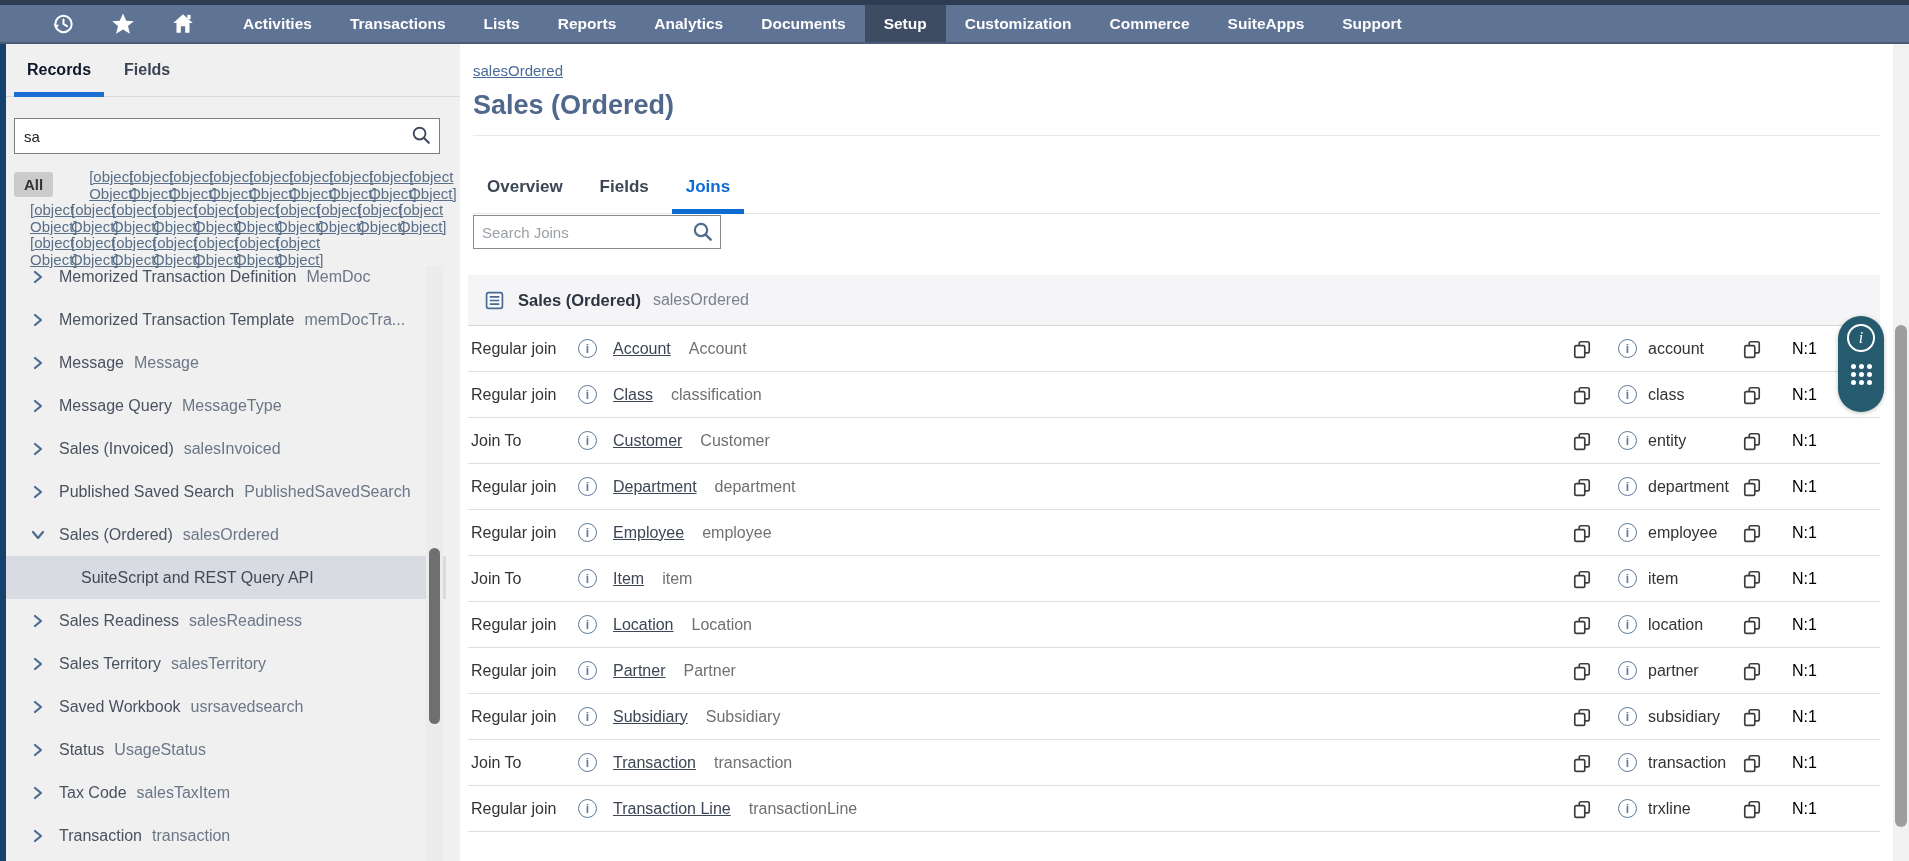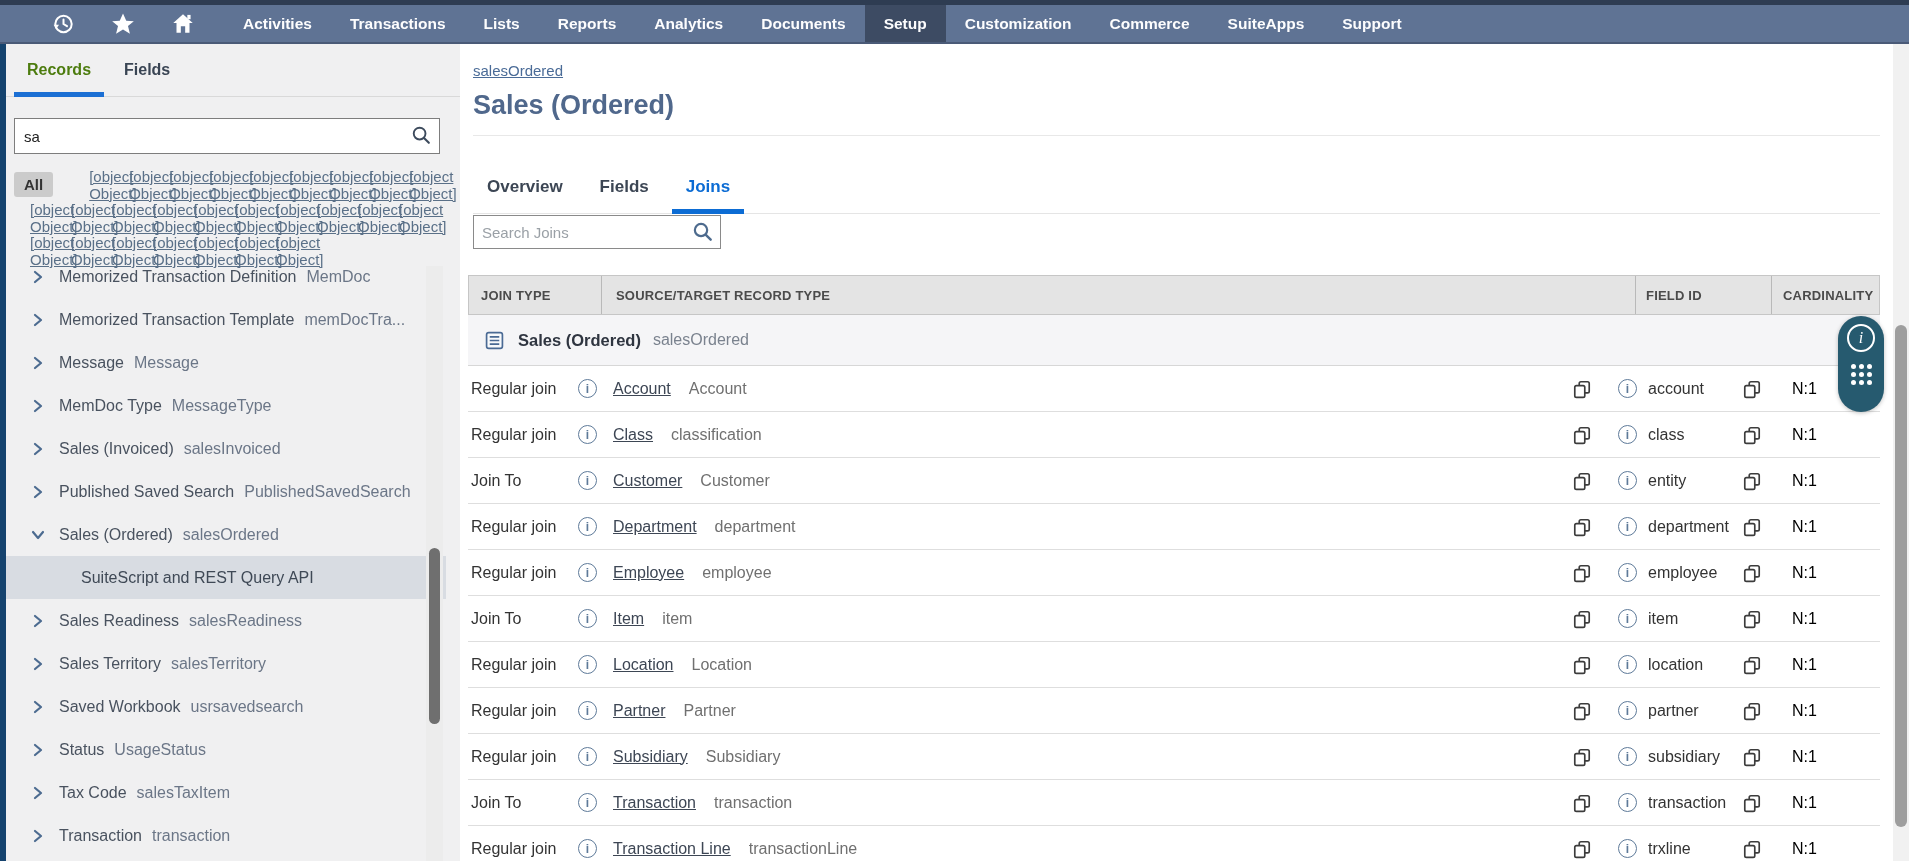--- a/index.html
+++ b/index.html
@@ -17,21 +17,21 @@
   .nav-item[data-active="true"]{background:#3d4b63;}
 
   
   .leftstrip{position:absolute;top:44px;left:0;width:6px;bottom:0;background:#15436e;}
 
   
   .sidebar{position:absolute;top:44px;left:6px;width:454px;bottom:0;background:#f0f0f1;}
   .side-tabs{height:52px;display:flex;align-items:center;padding-left:8px;border-bottom:1px solid #d9d9d9;position:relative;}
   .side-tab{position:relative;height:100%;display:flex;align-items:center;padding:0 13px;margin-right:7px;
             font-size:16px;font-weight:700;color:#3a4554;cursor:pointer;}
-  .side-tab[data-active="true"]{color:#4d7c0f;}
+  .side-tab[data-active="true"]{color:#0f172a;}
   .side-tab[data-active="true"]::after{content:'';position:absolute;left:0;right:0;bottom:-1px;height:5px;background:#1b6fd4;}
   .side-search{position:relative;margin:21px 20px 0 8px;height:34px;background:#fff;border:1px solid #7d7d7d;text-decoration:underline;}
   .side-search input{position:absolute;inset:0;border:0;outline:none;padding:0 34px 0 9px;font-size:15px;color:#222;
             font-family:"Liberation Sans",sans-serif;background:transparent;}
   .side-search .mag{position:absolute;right:7px;top:6px;color:#3c4a5c;}
   .alpha{padding:14px 0 0 8px;font-size:15px;}
   .alpha-row{display:flex;align-items:center;height:33px;}
   .alpha-row.r23{padding-left:16px;}
   .alpha-all{border:0;background:#cbcbcb;border-radius:3px;color:#333;font-size:15px;font-weight:700;
              padding:4px 10px;margin-right:36px;cursor:pointer;font-family:"Liberation Sans",sans-serif;}
@@ -257,21 +257,21 @@
             <span class="tree-name">Message</span>
             <span class="tree-id">Message</span>
           </div>
 
           <div class="tree-item" data-state="collapsed">
             <span class="chev">
               <svg width="16" height="16" viewBox="0 0 16 16">
                 <path d="M5 3 L11 8 L5 13" fill="none" stroke="currentColor" stroke-width="2.2" stroke-linecap="round" stroke-linejoin="round"></path>
               </svg>
             </span>
-            <span class="tree-name">MemDoc Type</span>
+            <span class="tree-name">Message Query</span>
             <span class="tree-id">MessageType</span>
           </div>
 
           <div class="tree-item" data-state="collapsed">
             <span class="chev">
               <svg width="16" height="16" viewBox="0 0 16 16">
                 <path d="M5 3 L11 8 L5 13" fill="none" stroke="currentColor" stroke-width="2.2" stroke-linecap="round" stroke-linejoin="round"></path>
               </svg>
             </span>
             <span class="tree-name">Sales (Invoiced)</span>
@@ -389,26 +389,20 @@
       <input type="text" placeholder="Search Joins" style="">
       <span class="mag">
         <svg width="22" height="22" viewBox="0 0 20 20">
             <circle cx="8.2" cy="8.2" r="5.6" fill="none" stroke="currentColor" stroke-width="2"></circle>
             <line x1="12.6" y1="12.6" x2="17" y2="17" stroke="currentColor" stroke-width="2.2" stroke-linecap="round"></line>
           </svg>
       </span>
     </div>
 
     <div class="jtable">
-      <div class="thead">
-        <div class="th th1">JOIN TYPE</div>
-        <div class="th th2">SOURCE/TARGET RECORD TYPE</div>
-        <div class="th th3">FIELD ID</div>
-        <div class="th th4">CARDINALITY</div>
-      </div>
 
       <div class="grow">
         <span class="gicon">
           <svg width="19" height="19" viewBox="0 0 18 18">
               <rect x="1.5" y="1.5" width="15" height="15" rx="2" fill="#f7f9fb" stroke="#4a6a94" stroke-width="1.6"></rect>
               <path d="M4.5 5.6 H13.5 M4.5 9 H13.5 M4.5 12.4 H13.5" stroke="#4a6a94" stroke-width="1.5"></path>
             </svg>
         </span>
         <span class="gname">Sales (Ordered)</span>
         <span class="gid">salesOrdered</span>

